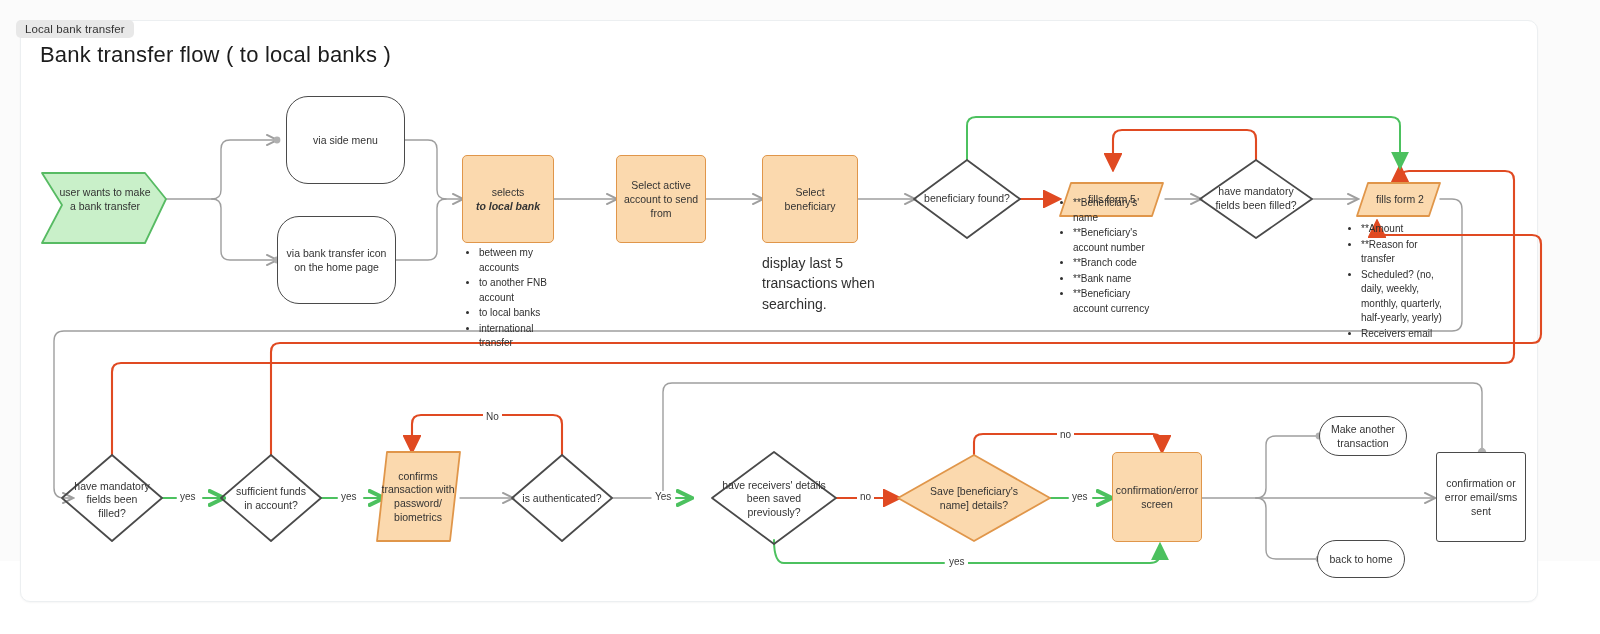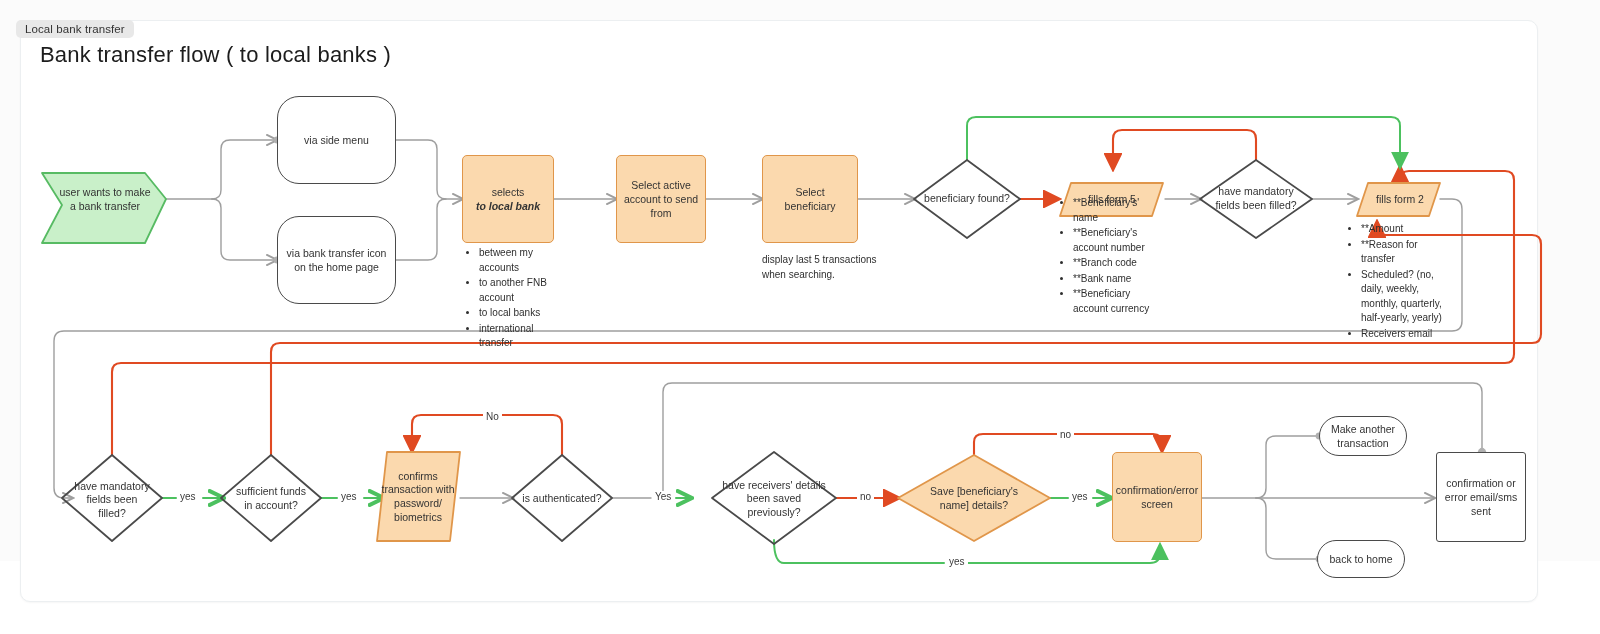--- a/index.html
+++ b/index.html
@@ -15,21 +15,21 @@
 
   .n-rect{background:#fbd9ae;border:1.6px solid #e0964a;border-radius:5px;}
   .n-term{background:#ffffff;border:1.8px solid #4a4a4a;border-radius:3px;}
   .n-round{background:#ffffff;border:1.8px solid #4a4a4a;border-radius:22px;}
   .dia-label{position:absolute;inset:0;display:flex;align-items:center;justify-content:center;text-align:center;font-size:10.5px;color:#333;line-height:1.3;}
   .para-label{position:absolute;inset:0;display:flex;align-items:center;justify-content:center;text-align:center;font-size:10.5px;color:#333;line-height:1.3;}
 
   .note{position:absolute;font-size:10px;color:#2f2f2f;line-height:1.45;}
   .note ul{margin:0;padding-left:13px;list-style:disc;}
   .note li{margin:0 0 1px 0;}
-  .plain{position:absolute;font-size:10px;color:#2f2f2f;line-height:1.45;}
+  .plain{position:absolute;font-size:14px;color:#2f2f2f;line-height:1.45;}
 
   .elabel{position:absolute;font-size:10px;color:#3a3a3a;background:#ffffff;padding:0 3px;}
   .ital{font-style:italic;font-weight:bold;}
 </style>
 </head>
 <body>
 
 <div id="root">
   <div id="card"></div>
   <div id="badge">Local bank transfer</div>
@@ -142,21 +142,21 @@
 
     <path d="M1071,183 L1163,183 L1152,216 L1060,216 Z" fill="#fbd9ae" stroke="#e0964a" stroke-width="1.8" stroke-linejoin="round"></path>
     <path d="M1368,183 L1440,183 L1429,216 L1357,216 Z" fill="#fbd9ae" stroke="#e0964a" stroke-width="1.8" stroke-linejoin="round"></path>
     <path d="M387,452 L460,452 L450,541 L377,541 Z" fill="#fbd9ae" stroke="#e0964a" stroke-width="1.8" stroke-linejoin="round"></path>
   </svg>
 
   <div class="node" style="left:50px;top:178px;width:110px;height:42px;">
     <span>user wants to make a bank transfer</span>
   </div>
 
-  <div class="node n-round" style="left:277px;top:96px;width:119px;height:88px;">
+  <div class="node n-round" style="left:286px;top:96px;width:119px;height:88px;">
     <span>via side menu</span>
   </div>
 
   <div class="node n-round" style="left:277px;top:216px;width:119px;height:88px;">
     <span>via bank transfer icon on the home page</span>
   </div>
 
   <div class="node n-rect" style="left:462px;top:155px;width:92px;height:88px;">
     <span>
         <span>selects </span>

